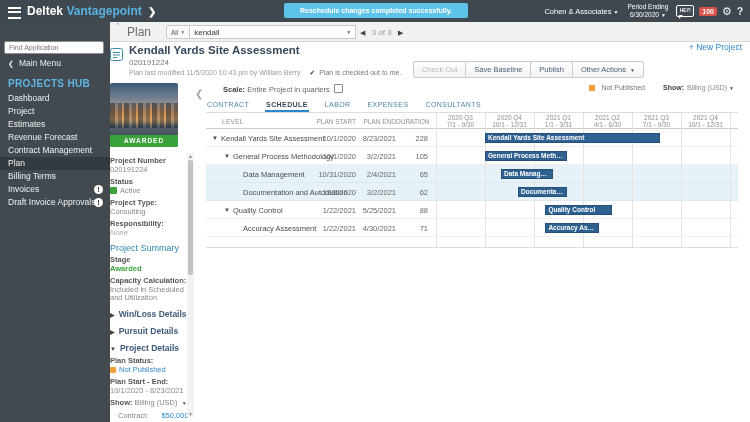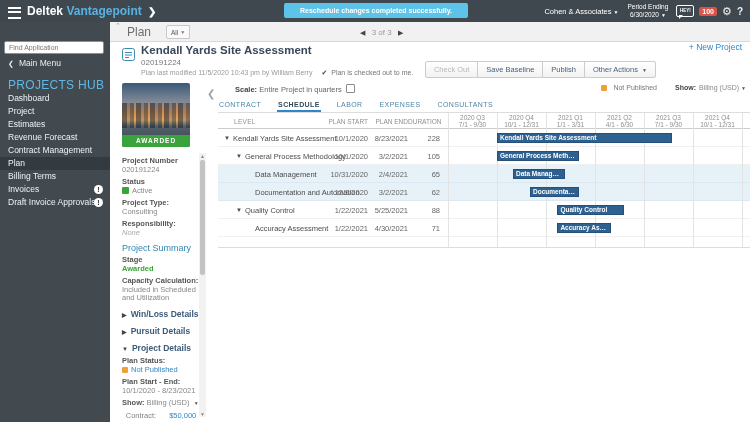--- a/index.html
+++ b/index.html
@@ -38,28 +38,28 @@
   .pager{position:absolute;left:250px;top:6px;font-size:8px;color:#999;white-space:nowrap;}
   .pager .arr{color:#444;font-size:7px;cursor:pointer;}
   .pager .cnt{margin:0 4px;}
   .new-project{position:absolute;right:8px;top:6px;font-size:8.5px;color:#2e87c8;cursor:pointer;white-space:nowrap;margin-top:14px;}
   
   .sidebar{position:absolute;left:0;top:22px;width:110px;height:400px;background:#424a50;z-index:4;}
   .find{position:absolute;left:4px;top:19px;width:100px;height:13px;border:1px solid #8a9096;border-radius:2px;
         font-size:7px;color:#444;padding:0 4px;box-sizing:border-box;font-family:"Liberation Sans",sans-serif;outline:none;}
   .mainmenu{position:absolute;left:8px;top:36px;font-size:8.5px;color:#e9edf0;cursor:pointer;}
   .mainmenu .chv{font-size:7px;margin-right:5px;}
-  .side-section{position:absolute;left:8px;top:56px;font-size:12px;font-weight:normal;color:#5fb7e5;letter-spacing:.3px;}
+  .side-section{position:absolute;left:8px;top:56px;font-size:10px;font-weight:bold;color:#5fb7e5;letter-spacing:.3px;}
   .side-items{position:absolute;left:0;top:70px;width:110px;}
   .side-item{height:13px;line-height:13px;padding-left:8px;font-size:8.5px;color:#eef2f4;position:relative;cursor:pointer;white-space:nowrap;}
   .side-item.active{background:#343b40;}
   .badge-circle{position:absolute;right:7px;top:2px;width:9px;height:9px;border-radius:50%;background:#fff;
                 color:#2b2b2b;font-size:7px;font-weight:bold;text-align:center;line-height:9px;}
   
-  .main{position:absolute;left:110px;top:42px;width:552px;height:380px;background:#fff;}
+  .main{position:absolute;left:98px;top:42px;width:552px;height:380px;background:#fff;}
   .proj-icon{position:absolute;left:12px;top:5px;width:13px;height:13px;}
   .proj-title{position:absolute;left:31px;top:2px;font-size:11.5px;font-weight:bold;color:#37485a;white-space:nowrap;}
   .proj-num{position:absolute;left:31px;top:16px;font-size:8px;color:#777;}
   .modified{position:absolute;left:31px;top:27px;font-size:7px;color:#9a9a9a;white-space:nowrap;}
   .modified .chk{color:#4a4a4a;font-size:7px;margin-left:7px;}
   .modified .co{color:#767676;margin-left:2px;}
   .actions{position:absolute;right:6px;top:19px;display:flex;}
   .abtn{border:1px solid #cicccc;border:1px solid #cccccc;background:linear-gradient(#ffffff,#f2f2f2);font-size:7.5px;color:#49607a;
         padding:3px 8px;margin-left:-1px;cursor:pointer;white-space:nowrap;font-family:"Liberation Sans",sans-serif;}
   .abtn:first-child{border-radius:2px 0 0 2px;}
@@ -81,21 +81,21 @@
   .swatch{display:inline-block;width:7px;height:7px;border-radius:1px;vertical-align:-1px;margin-right:3px;}
   .swatch.green{background:#3aa33c;}
   .swatch.orange{background:#f0a135;width:6px;height:6px;}
   .lp-heading{color:#3186ad;font-size:9px;margin-top:7px;}
   .stage-val{color:#3aa33c;font-weight:bold;margin-top:1px;}
   .lp-section{color:#3d5a78;font-size:8.5px;font-weight:bold;margin-top:8px;cursor:pointer;white-space:nowrap;}
   .lp-section .tri{font-size:6px;color:#444;margin-right:4px;}
   .link-blue{color:#2e87c8;}
   .showline{margin-top:4px;white-space:nowrap;}
   .showline .dd{color:#555;}
-  .amount{display:flex;justify-content:center;margin-top:2.5px;}
+  .amount{display:flex;justify-content:flex-start;margin-top:2.5px;margin-left:8px;}
   .amount .al{color:#828282;}
   .amount .av{color:#2e87c8;padding-left:13px;}
   .amounts{margin-top:5px;}
   .lp-scroll{position:absolute;left:81px;top:70px;bottom:4px;width:7px;background:#f2f2f2;}
   .lp-scroll .sa{position:absolute;left:0;width:7px;font-size:5px;color:#8a8a8a;text-align:center;cursor:pointer;}
   .lp-scroll .sa.up{top:0;}
   .lp-scroll .sa.down{bottom:0;}
   .lp-thumb{position:absolute;left:1px;top:7px;width:5px;height:115px;background:#c3c3c3;border-radius:2px;cursor:pointer;}
   .panel-collapse{position:absolute;left:97px;top:46px;font-size:10px;color:#9aa4ad;cursor:pointer;}
   
@@ -160,20 +160,24 @@
 </div>
 
 <div class="toolbar">
   <span class="collapse-up">⌃</span>
   <span class="page-title">Plan</span>
   <div class="searchwrap">
     <span class="filter-chip">
         <span>All</span>
         <span class="dd">▼</span>
       </span>
+    <span class="searchbox">
+      <input value="kendall" style="">
+      <span class="dd">▼</span>
+    </span>
   </div>
   <span class="pager">
     <span class="arr">◀</span>
     <span class="cnt">3 of 3</span>
     <span class="arr">▶</span>
   </span>
   <span class="new-project">+ New Project</span>
 </div>
 
 <div class="sidebar">

